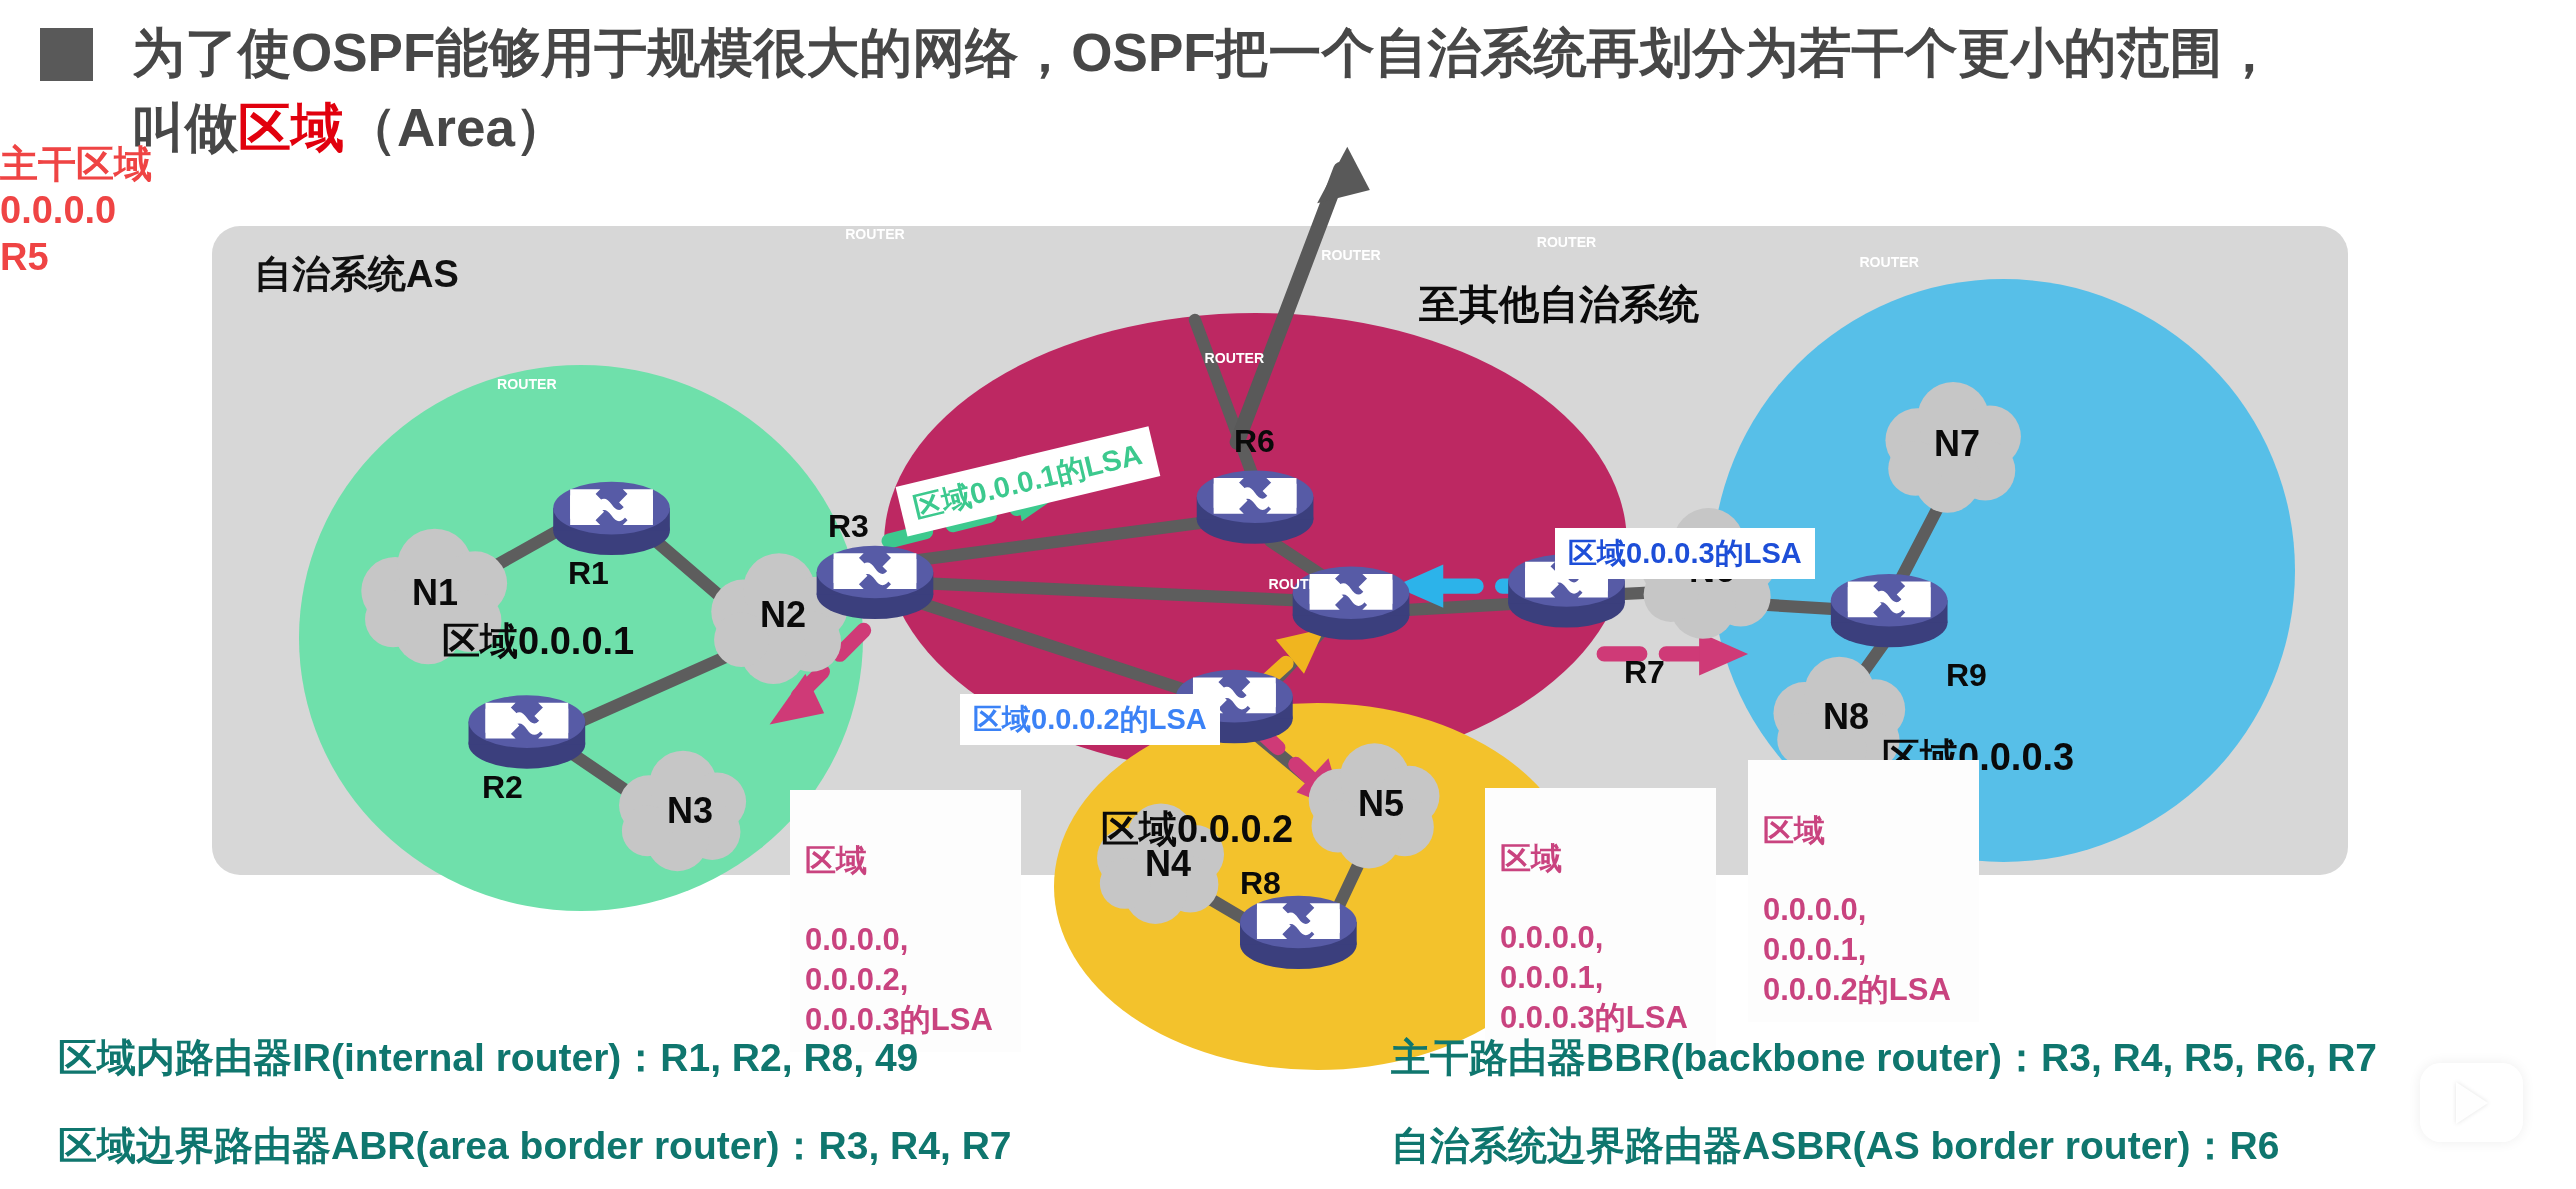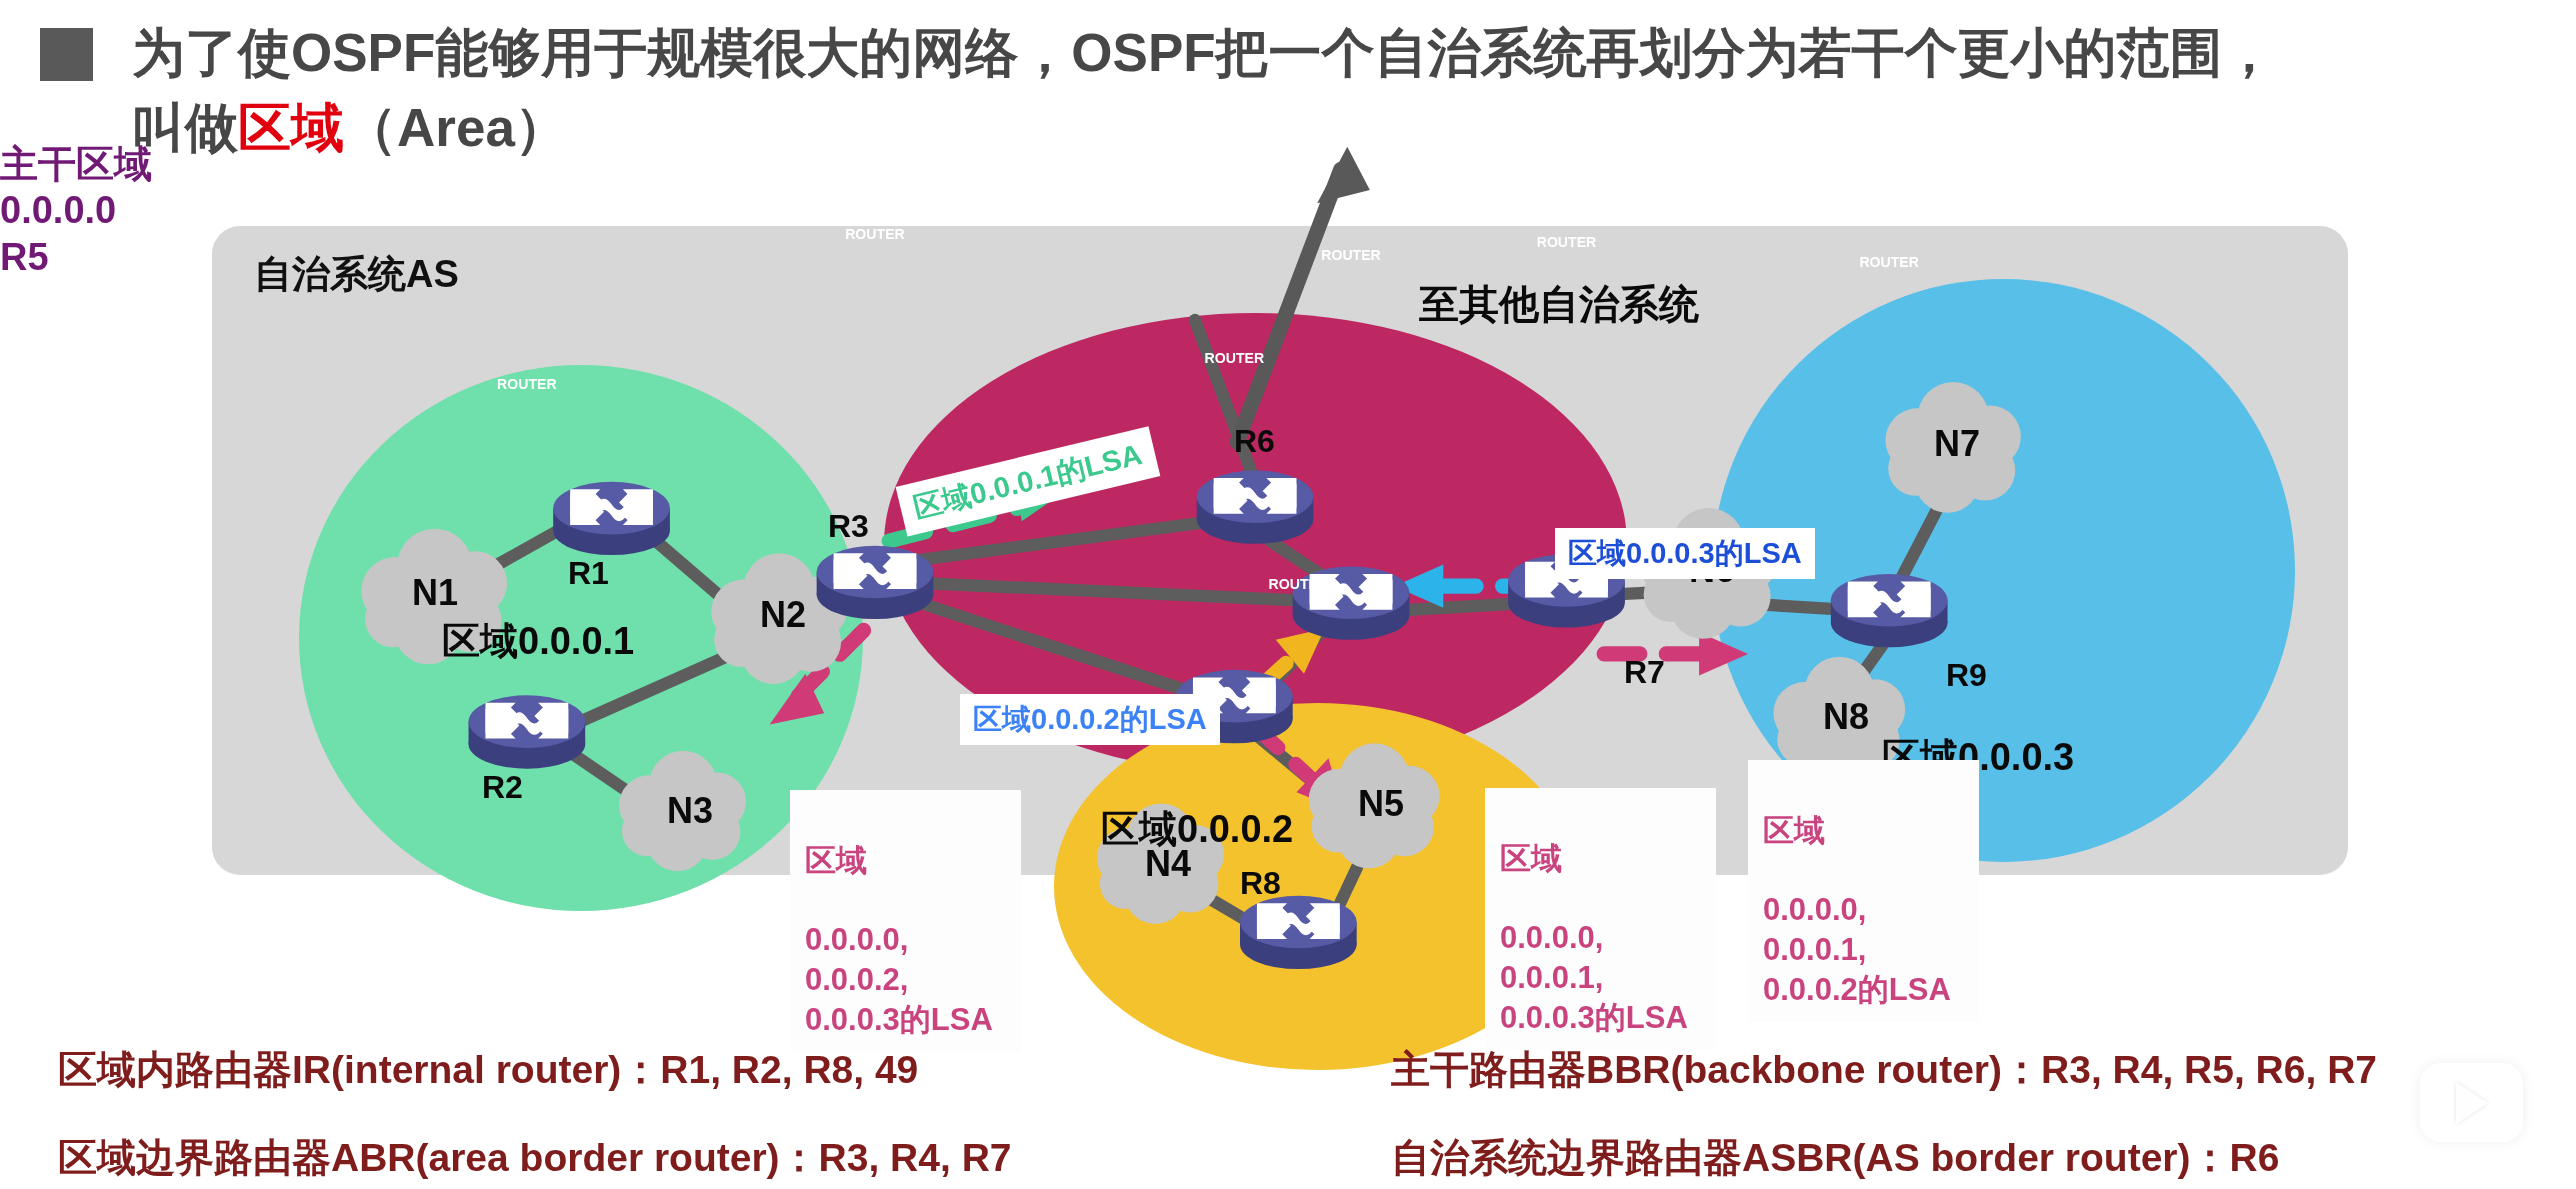--- a/index.html
+++ b/index.html
@@ -22,21 +22,21 @@
   
   .area{position:absolute;border-radius:50%;}
   #area1{left:299px;top:224px;width:564px;height:546px;background:#6fe0ab;}
   #area0{left:884px;top:172px;width:743px;height:461px;background:#bd2862;}
   #area2{left:1054px;top:562px;width:527px;height:367px;background:#f3c22c;}
   #area3{left:1712px;top:138px;width:583px;height:583px;background:#57bfe8;}
   .area-label{position:absolute;font-size:38px;font-weight:bold;color:#0a0a0a;white-space:nowrap;}
   #area1-label{left:442px;top:475px;}
   #area2-label{left:1101px;top:663px;}
   #area3-label{left:1882px;top:591px;}
-  #area0-label{left:1303px;top:191px;font-size:38px;font-weight:bold;color:#701a75;
+  #area0-label{left:1303px;top:191px;font-size:38px;font-weight:bold;color:#ef4444;
     line-height:1.22;text-align:left;white-space:pre-line;}
   
   #links{position:absolute;left:0;top:0;width:2576px;height:847px;}
   
   .router{position:absolute;width:111px;height:87px;}
   .router .rlabel{position:absolute;white-space:nowrap;font-size:32px;font-weight:bold;color:#0a0a0a;}
   
   .cloud{position:absolute;width:124px;height:102px;text-align:right;}
   .cloud .clabel{position:absolute;left:0;top:0;width:124px;height:102px;
     display:flex;align-items:center;justify-content:center;
@@ -51,21 +51,21 @@
   .lsabox{position:absolute;background:#fdfdfd;color:#c9437f;font-weight:bold;
           font-size:31px;line-height:1.28;padding:11.3px 13px 13px 15px;white-space:pre-line;}
   #lsabox1{left:790px;top:649px;width:203px;}
   #lsabox2{left:1485px;top:647px;width:203px;}
   #lsabox3{left:1748px;top:619px;width:203px;}
   .lsabox b{display:block;}
   
   #ext-label{position:absolute;left:1419px;top:136px;font-size:40px;font-weight:bold;color:#0a0a0a;white-space:nowrap;}
   
   #footer{position:absolute;left:0;top:1016px;width:2576px;height:173px;}
-  .foot-line{position:absolute;font-size:39px;font-weight:bold;color:#7f1d1d;white-space:nowrap;margin-top:12px;}
+  .foot-line{position:absolute;font-size:39px;font-weight:bold;color:#0f766e;white-space:nowrap;}
   #foot-l1{left:58px;top:15px;}
   #foot-l2{left:58px;top:103px;}
   #foot-r1{left:1391px;top:15px;}
   #foot-r2{left:1391px;top:103px;}
   
   #play-watermark{position:absolute;left:2420px;top:1063px;width:103px;height:79px;
      background:rgba(255,255,255,0.72);border-radius:21px;box-shadow:0 0 13px rgba(0,0,0,0.07);}
   #play-watermark .tri{position:absolute;left:36px;top:19px;width:0;height:0;
      border-left:32px solid rgba(255,255,255,0.95);
      border-top:21px solid transparent;border-bottom:21px solid transparent;

